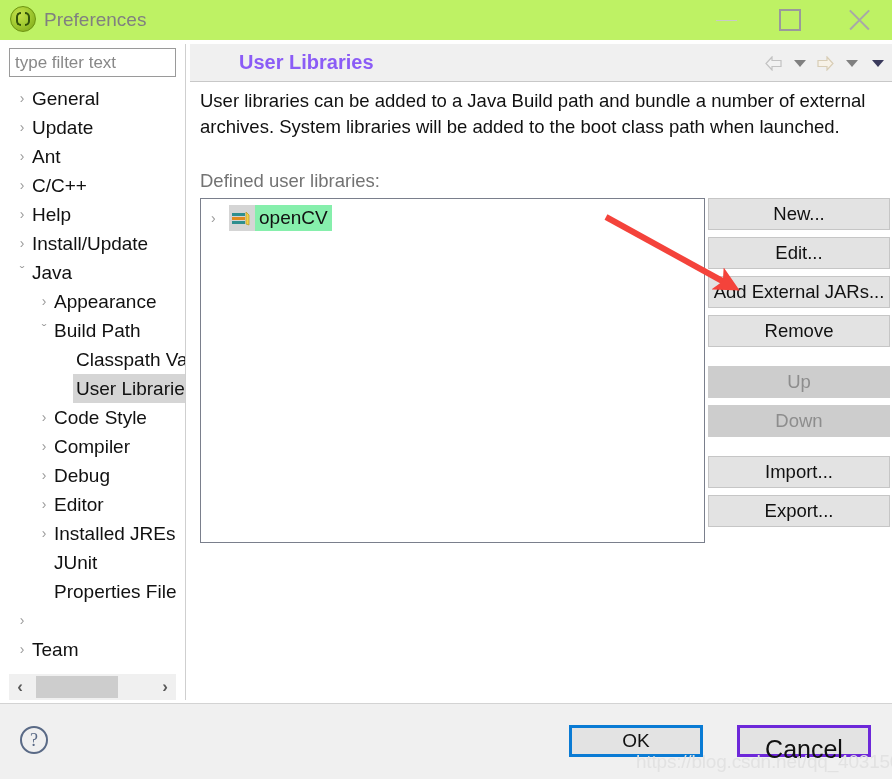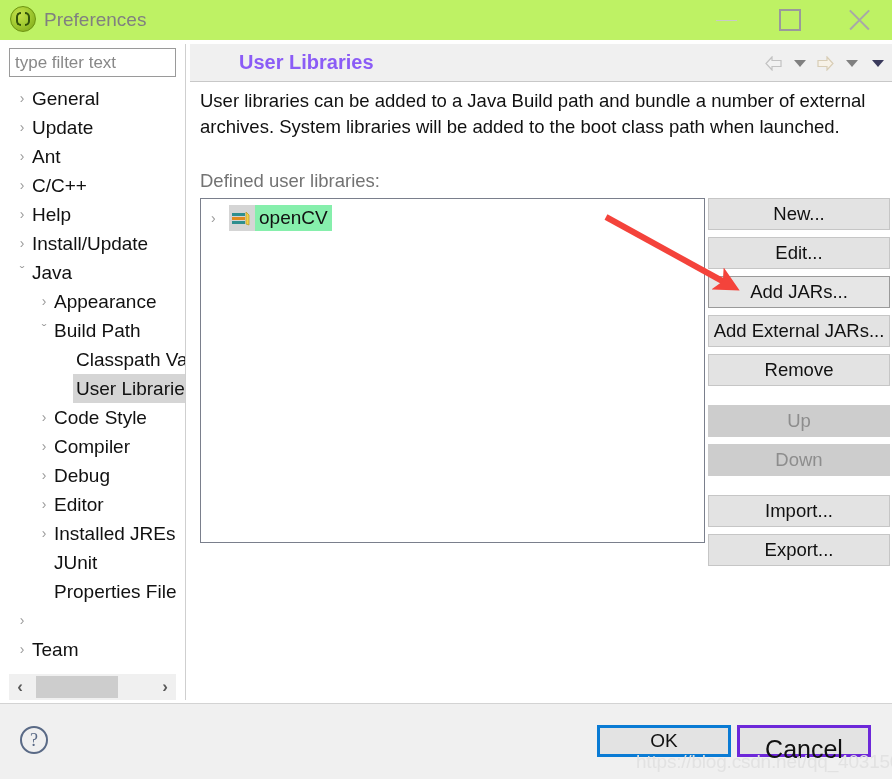--- a/index.html
+++ b/index.html
@@ -372,21 +372,21 @@
     box-sizing: border-box;
     color: #5a6a86;
     font-size: 18px;
     line-height: 24px;
     text-align: center;
     font-family: "Liberation Serif", serif;
     cursor: default;
   }
   .btn-ok {
     position: absolute;
-    left: 597px; top: 725px;
+    left: 569px; top: 725px;
     width: 134px; height: 32px;
     background: #e3e3e3;
     border: 3px solid #0a7bd4;
     box-sizing: border-box;
     font-family: "Liberation Sans", sans-serif;
     font-size: 19px;
     color: #111111;
     text-align: center;
     line-height: 26px;
     cursor: default;
@@ -577,21 +577,20 @@
               <rect x="1" y="12" width="13" height="3" fill="#2f8f8f"></rect>
               <path d="M15 3 L18 6 L18 16 L15 15 Z" fill="#f2d24b" stroke="#b99a20" stroke-width="0.7"></path>
             </svg></span>
           <span class="lib-name">openCV</span>
         </div>
       </div>
 
     <div class="btn-col" id="button-column">
         <button class="btn">New...</button>
         <button class="btn">Edit...</button>
-        <button class="btn hover">Add JARs...</button>
         <button class="btn">Add External JARs...</button>
         <button class="btn">Remove</button>
         <button class="btn disabled gap-top">Up</button>
         <button class="btn disabled">Down</button>
         <button class="btn gap-top">Import...</button>
         <button class="btn">Export...</button>
       </div>
   </div>
 
   <svg class="annot">

